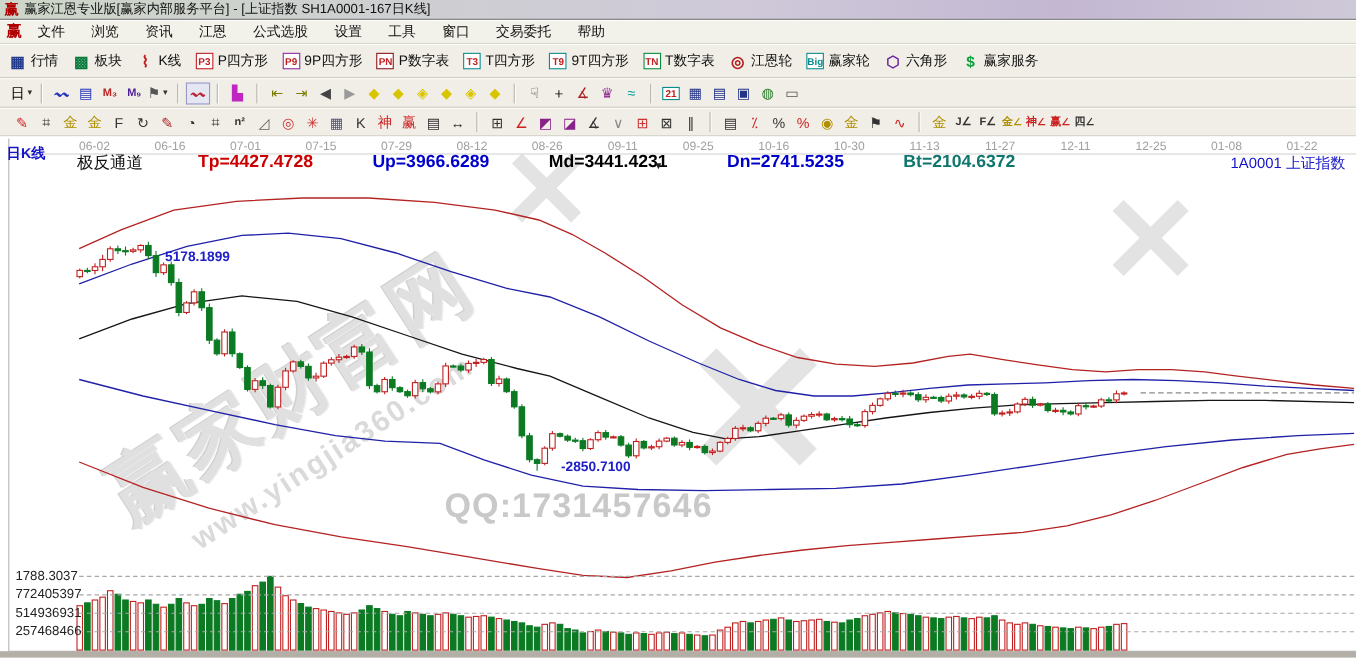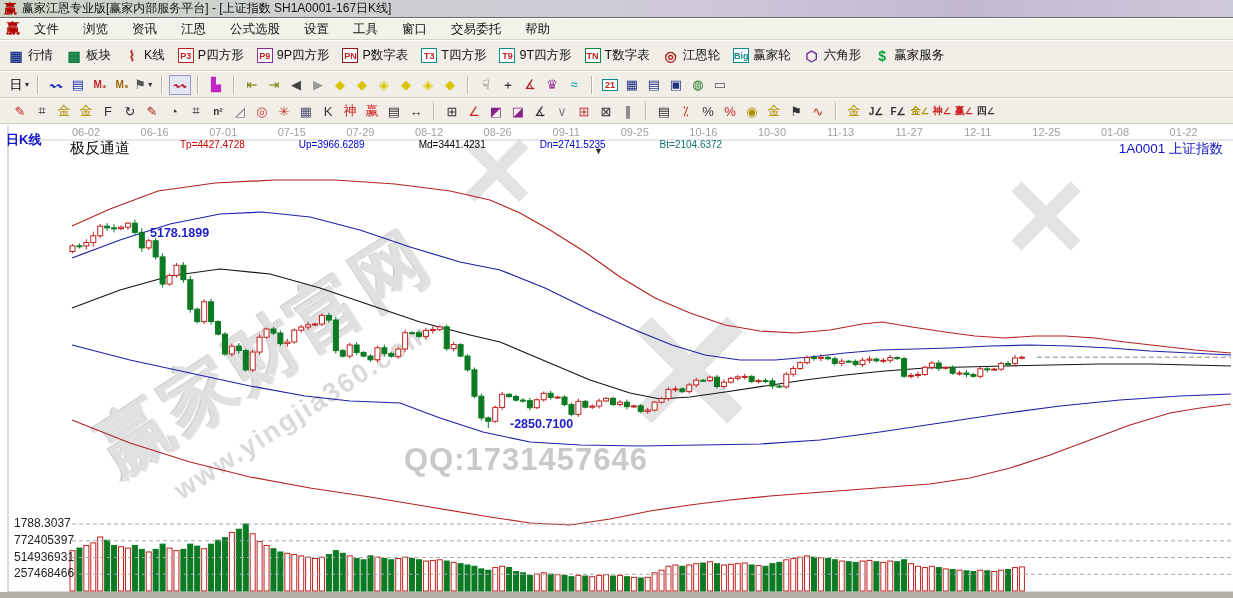--- a/index.html
+++ b/index.html
@@ -34,21 +34,21 @@
      font-size:13px;cursor:default;}
   .tb-icon.active{border:1px solid #9a98c8;background:#e4e6f2;}
   .tb-icon .dd{font-size:7px;color:#333;margin-left:1px;}
   .tb-icon .duo{font-size:10px;font-weight:bold;letter-spacing:0px;}
   
   #chart-wrap{position:absolute;left:0;top:124px;width:1233px;height:474px;background:#ffffff;}
   #chart-svg{position:absolute;left:0;top:0;}
   #klabel{position:absolute;left:6px;top:7px;color:#1414c8;font-size:13px;font-weight:bold;}
   #indicator-row{position:absolute;left:70px;top:15px;display:flex;align-items:flex-start;white-space:nowrap;gap:28px;}
   #indicator-row .iname{font-size:15px;color:#111;margin-right:22px;}
-  #indicator-row .ival{font-size:10px;margin-right:26px;font-weight:normal;}
+  #indicator-row .ival{font-size:16px;margin-right:26px;font-weight:bold;}
   #symbol-label{position:absolute;right:10px;top:16px;color:#1414c8;font-size:13.5px;font-weight:normal;}
   .anno{position:absolute;color:#2020c8;font-size:12.5px;font-weight:bold;white-space:nowrap;}
   #marker-tri{position:absolute;color:#222;font-size:9px;}
   #qq-mark{position:absolute;font-size:31px;font-weight:bold;color:#c9c9c9;letter-spacing:1px;}
   #wm{position:absolute;left:40px;top:165px;width:560px;height:300px;
       transform:rotate(-33deg);transform-origin:50% 50%;text-align:center;pointer-events:none;}
   #wm .w1{font-size:72px;font-weight:bold;color:#e0e0e0;letter-spacing:4px;
       text-shadow:1px 1px 0 #efefef,-1px -1px 0 #cfcfcf;}
   #wm .w2{font-size:27px;font-weight:bold;color:#dadada;letter-spacing:2px;margin-top:6px;}
   .wm-x{position:absolute;color:#e3e3e3;font-weight:bold;pointer-events:none;}
@@ -136,21 +136,21 @@
       <span class="tb-group">
         <span class="tb-icon" style="color: rgb(0, 0, 0);">日<span class="dd">▼</span></span>
       </span>
       <span class="tb-sep"></span>
       <span class="tb-group">
         <span class="tb-icon" style="color: rgb(34, 51, 187);">〰</span>
         <span class="tb-icon" style="color: rgb(34, 51, 187);">▤</span>
         <span class="tb-icon" style="color: rgb(187, 34, 34);">
           <span class="duo">M₃</span>
         </span>
-        <span class="tb-icon" style="color: #a16207;">
+        <span class="tb-icon" style="color: #4c1d95;">
           <span class="duo">M₉</span>
         </span>
         <span class="tb-icon" style="color: rgb(85, 85, 85);">⚑<span class="dd">▼</span></span>
       </span>
       <span class="tb-sep"></span>
       <span class="tb-group">
         <span class="tb-icon active" style="color: rgb(187, 34, 51);">〰</span>
       </span>
       <span class="tb-sep"></span>
       <span class="tb-group">

